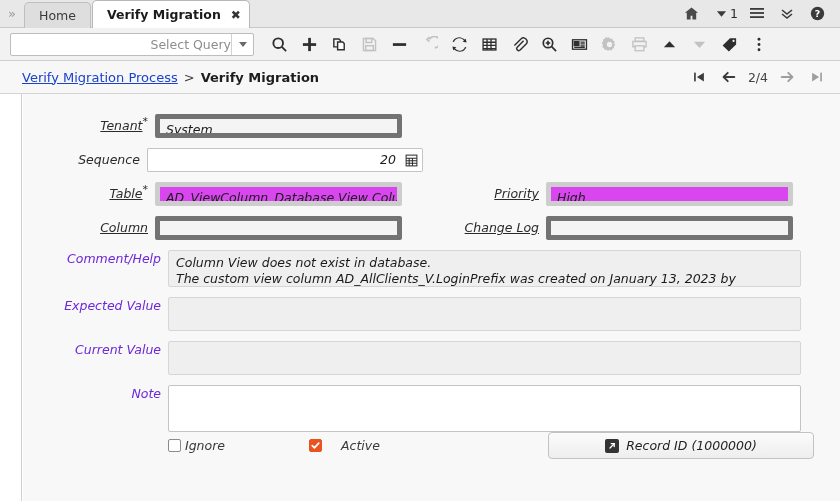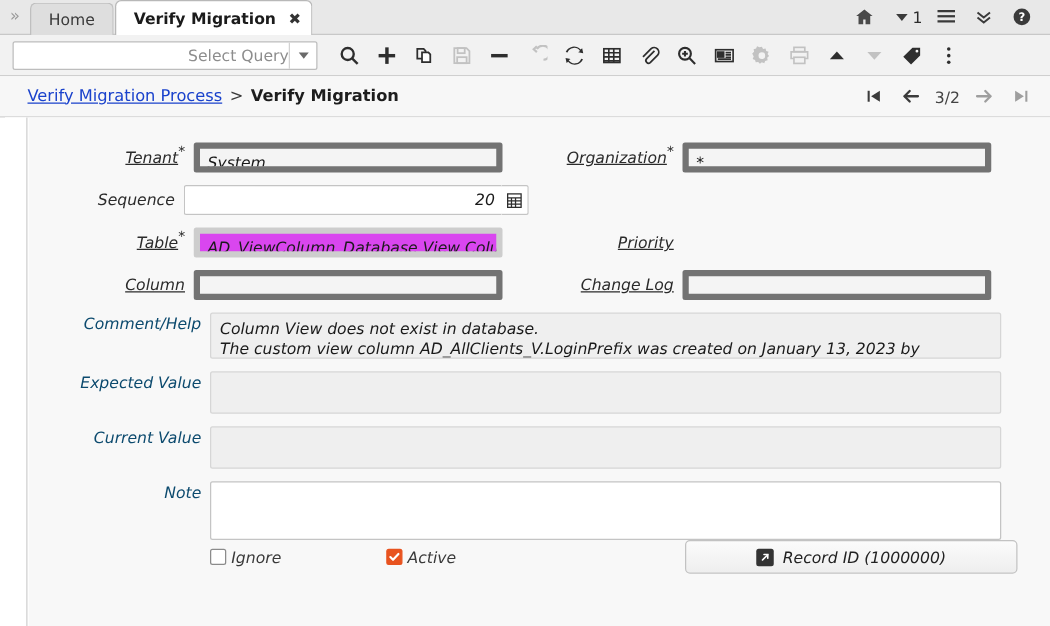--- a/index.html
+++ b/index.html
@@ -160,21 +160,21 @@
     flex: 1 1 auto; height: 24px; background: #ffffff;
     border: 1px solid #c4c4c4; border-right: none; border-radius: 2px 0 0 2px;
     font-size: 12.5px; line-height: 22px; text-align: right; padding-right: 5px; color: #1a1a1a;
   }
   .numwrap .calcbtn {
     width: 22px; height: 24px; background: #ffffff;
     border: 1px solid #c4c4c4; border-left: none; border-radius: 0 2px 2px 0;
     display: flex; align-items: center; justify-content: center;
   }
 
-  .wide-lbl { width: 145px; text-align: right; padding-right: 7px; font-size: 12.5px; color: #0c4a6e; line-height: 18px; }
+  .wide-lbl { width: 145px; text-align: right; padding-right: 7px; font-size: 12.5px; color: #6d28d9; line-height: 18px; }
   .wide-field {
     width: 633px; border: 1px solid #d6d6d6; border-radius: 2px;
     background: #efefef; color: #1a1a1a;
     font-size: 12.5px; line-height: 15.5px;
     padding: 4px 6px 4px 7px;
     position: relative; overflow: hidden;
     white-space: pre-line;
   }
   .wide-field.editable { background: #ffffff; border-color: #c4c4c4; }
 
@@ -185,21 +185,21 @@
   .chk { display: flex; align-items: center; font-size: 12.5px; color: #3a3a3a; }
   .chk .box {
     width: 13px; height: 13px; border: 1.6px solid #8b8b8b; border-radius: 2px;
     background: #ffffff; margin-right: 4px;
   }
   .chk .box.on {
     background: #e8531f; border-color: #e8531f;
     display: flex; align-items: center; justify-content: center;
   }
   .chk .box.on svg { display: block; }
-  .chk.second { margin-left: 84px; }
+  .chk.second { margin-left: 84px; gap: 15px; }
 
   .recbtn {
     margin-left: auto; margin-right: 30px;
     width: 266px; height: 27px;
     background: linear-gradient(#fbfbfb, #eeeeee);
     border: 1px solid #c2c2c2; border-radius: 4px;
     display: flex; align-items: center; justify-content: center;
     font-size: 12.5px; color: #222;
   }
   .recbtn .extico {
@@ -417,21 +417,21 @@
           </svg>
       </div>
       <div class="navbtn">
         <svg width="16" height="16" viewBox="0 0 18 18">
             <g fill="none" stroke="currentColor" stroke-width="2.1" stroke-linecap="round" stroke-linejoin="round">
               <path d="M15 9H3.2"></path>
               <path d="M7.6 4.3 2.9 9l4.7 4.7"></path>
             </g>
           </svg>
       </div>
-      <div class="pagecount">3/2</div>
+      <div class="pagecount">2/4</div>
       <div class="navbtn dim">
         <svg width="16" height="16" viewBox="0 0 18 18">
             <g fill="none" stroke="currentColor" stroke-width="2.1" stroke-linecap="round" stroke-linejoin="round">
               <path d="M3 9h11.8"></path>
               <path d="M10.4 4.3 15.1 9l-4.7 4.7"></path>
             </g>
           </svg>
       </div>
       <div class="navbtn dim">
         <svg width="14" height="14" viewBox="0 0 16 16">
@@ -447,24 +447,20 @@
   <div class="workarea">
     <div class="leftrail"></div>
 
     <div class="formpane">
       <div class="grid">
 
         <div class="row">
           <div class="cell left">
             <div class="lbl w-left"><span class="u">Tenant</span><span class="star">*</span></div>
             <div class="fld lite w-col-left">System</div>
-          </div>
-          <div class="cell right">
-            <div class="lbl w-right"><span class="u">Organization</span><span class="star">*</span></div>
-            <div class="fld lite w-col-right">*</div>
           </div>
         </div>
 
         <div class="row mt">
           <div class="cell right">
             <div class="lbl w-right"><span>Sequence</span></div>
             <div class="numwrap">
               <div class="num">20</div>
               <div class="calcbtn">
                 <svg width="13" height="13" viewBox="0 0 14 14">
@@ -478,20 +474,21 @@
           </div>
         </div>
 
         <div class="row mt">
           <div class="cell left">
             <div class="lbl w-left"><span class="u">Table</span><span class="star">*</span></div>
             <div class="fld ro-strong w-col-left">AD_ViewColumn_Database View Colu</div>
           </div>
           <div class="cell right">
             <div class="lbl w-right"><span class="u">Priority</span></div>
+            <div class="fld ro-strong w-col-right">High</div>
           </div>
         </div>
 
         <div class="row mt">
           <div class="cell left">
             <div class="lbl w-left"><span class="u">Column</span></div>
             <div class="fld lite w-col-left"></div>
           </div>
           <div class="cell right">
             <div class="lbl w-right"><span class="u">Change Log</span></div>

